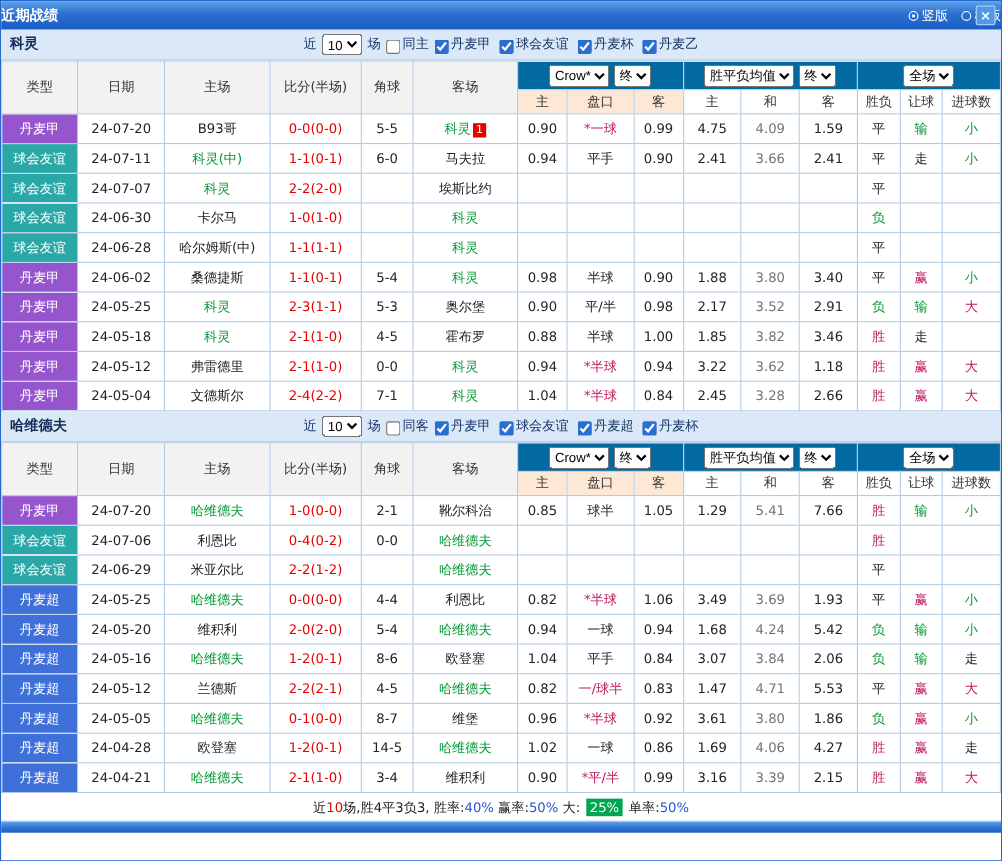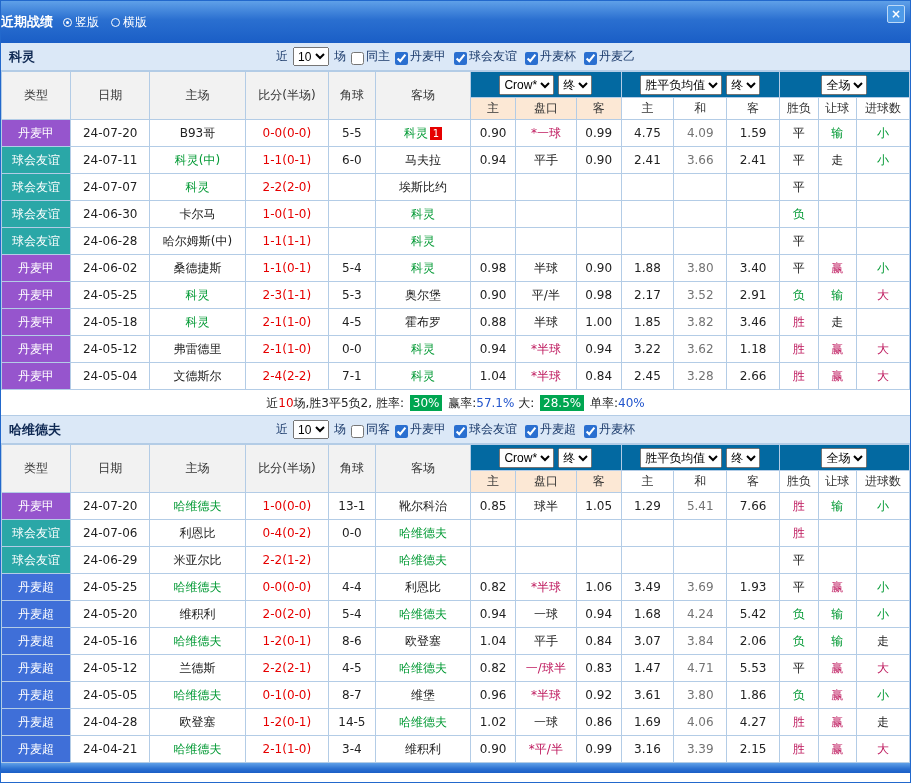--- a/index.html
+++ b/index.html
@@ -6,23 +6,23 @@
   html,body { background:#fff; }
   body {
     width: 911px; height: 783px;
     font-family: "DejaVu Sans", "Liberation Sans", sans-serif;
     font-size: 12px; color:#222;
     border: 1px solid #2268cc;
     overflow: hidden;
   }
   
   .titlebar {
-    position: relative; height: 42px;
+    position: relative; height: 26px;
     background: linear-gradient(to bottom, #5fa0e8 0%, #2a6fd0 45%, #1a5ec6 100%);
-    display: flex; align-items: center; justify-content: flex-start; gap: 10px;
+    display: flex; align-items: center; justify-content: space-between; gap: 10px;
     color: #fff;
   }
   .titlebar .title { font-weight: bold; font-size: 13px; }
   .radio-group { display: flex; align-items: center; gap: 12px; }
   .radio-opt { display: flex; align-items: center; gap: 3px; cursor: pointer; }
   .radio {
     display: inline-block; width: 9px; height: 9px;
     border: 1px solid #fff; border-radius: 50%; position: relative; background: transparent;
   }
   .radio.on::after { content:""; position:absolute; inset:2px; background:#fff; border-radius:50%; }
@@ -376,23 +376,20 @@
         <td>2.45</td>
         <td class="blue">3.28</td>
         <td>2.66</td>
         <td class="red">胜</td>
         <td class="red">赢</td>
         <td class="red">大</td>
       </tr>
       </tbody>
   </table>
 
-  <div class="summary">
-    
-  <span>近</span><span class="seg-red">10</span><span>场,胜3平5负2, 胜率: </span><span class="seg-badge">30%</span><span> 赢率:</span><span class="seg-blue">57.1%</span><span> 大: </span><span class="seg-badge">28.5%</span><span> 单率:</span><span class="seg-blue">40%</span></div>
 </div>
 
 <div class="section">
   <div class="section-header">
     <span class="team-name">哈维德夫</span>
     <div class="filters">
       <span>近</span>
       <select><option>10</option></select>
       <span>场</span>
       <label>
@@ -471,21 +468,21 @@
         <th>进球数</th>
       </tr>
     </thead>
     <tbody>
 
     <tr>
         <td class="type-cell t-jia">丹麦甲</td>
         <td>24-07-20</td>
         <td class="green">哈维德夫</td>
         <td class="score">1-0(0-0)</td>
-        <td>13-1</td>
+        <td>2-1</td>
         <td>
           <span>靴尔科治</span>
         </td>
         <td>0.85</td>
         <td>球半</td>
         <td>1.05</td>
         <td>1.29</td>
         <td class="blue">5.41</td>
         <td>7.66</td>
         <td class="red">胜</td>
@@ -659,15 +656,18 @@
         <td>3.16</td>
         <td class="blue">3.39</td>
         <td>2.15</td>
         <td class="red">胜</td>
         <td class="red">赢</td>
         <td class="red">大</td>
       </tr>
       </tbody>
   </table>
 
+  <div class="summary">
+    
+  <span>近</span><span class="seg-red">10</span><span>场,胜4平3负3, 胜率:</span><span class="seg-blue">40%</span><span> 赢率:</span><span class="seg-blue">50%</span><span> 大: </span><span class="seg-badge">25%</span><span> 单率:</span><span class="seg-blue">50%</span></div>
 </div>
 
 <div class="bottom-strip"></div>
 
 </body></html>

